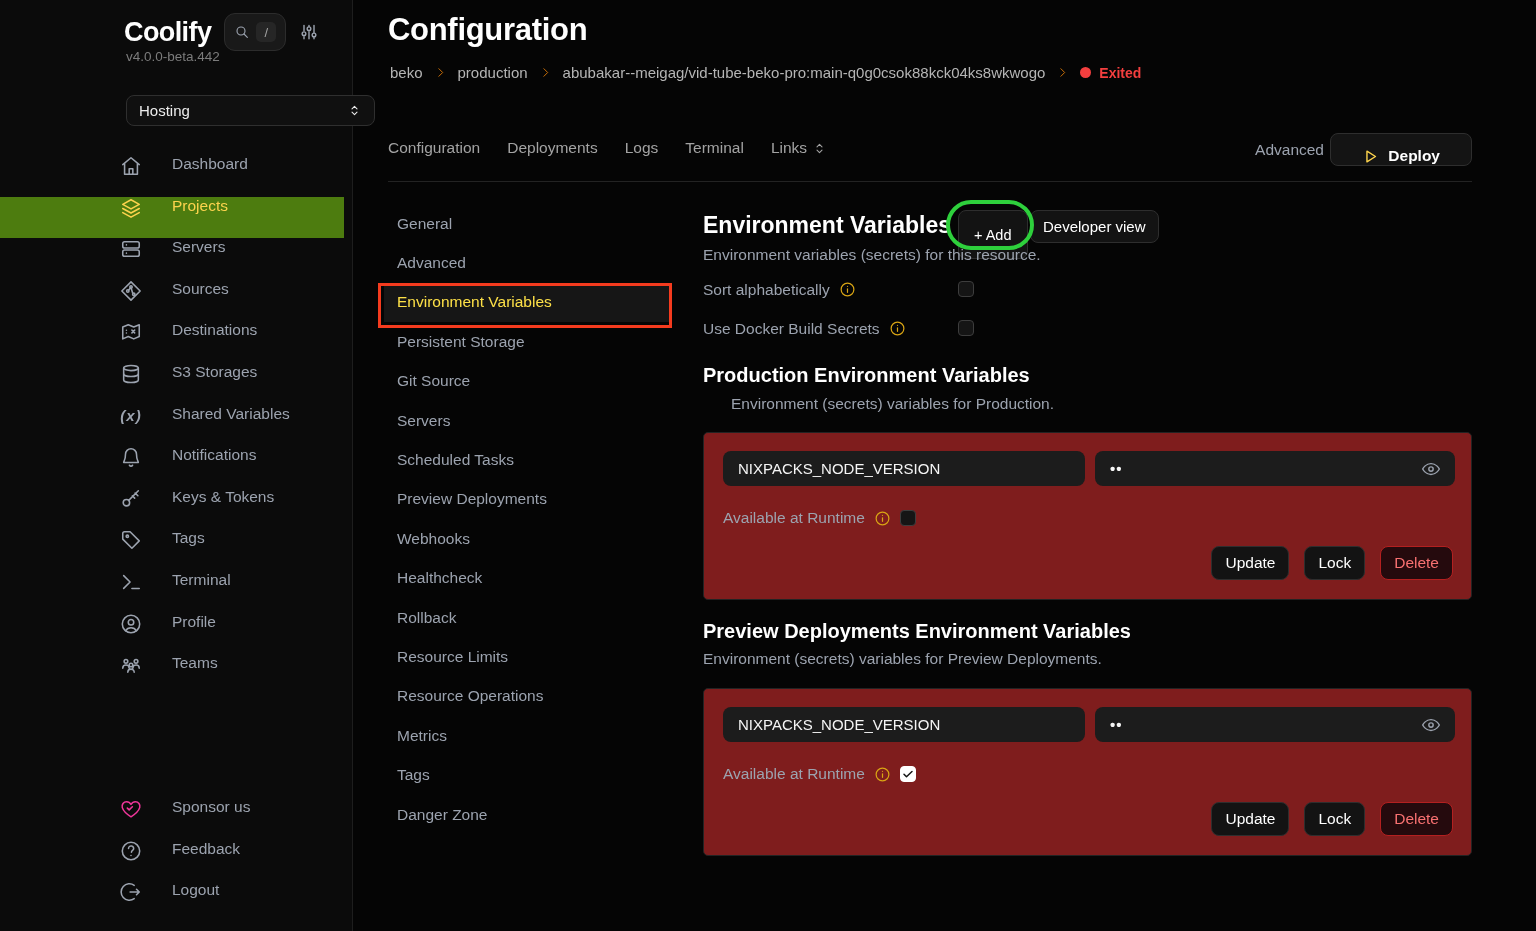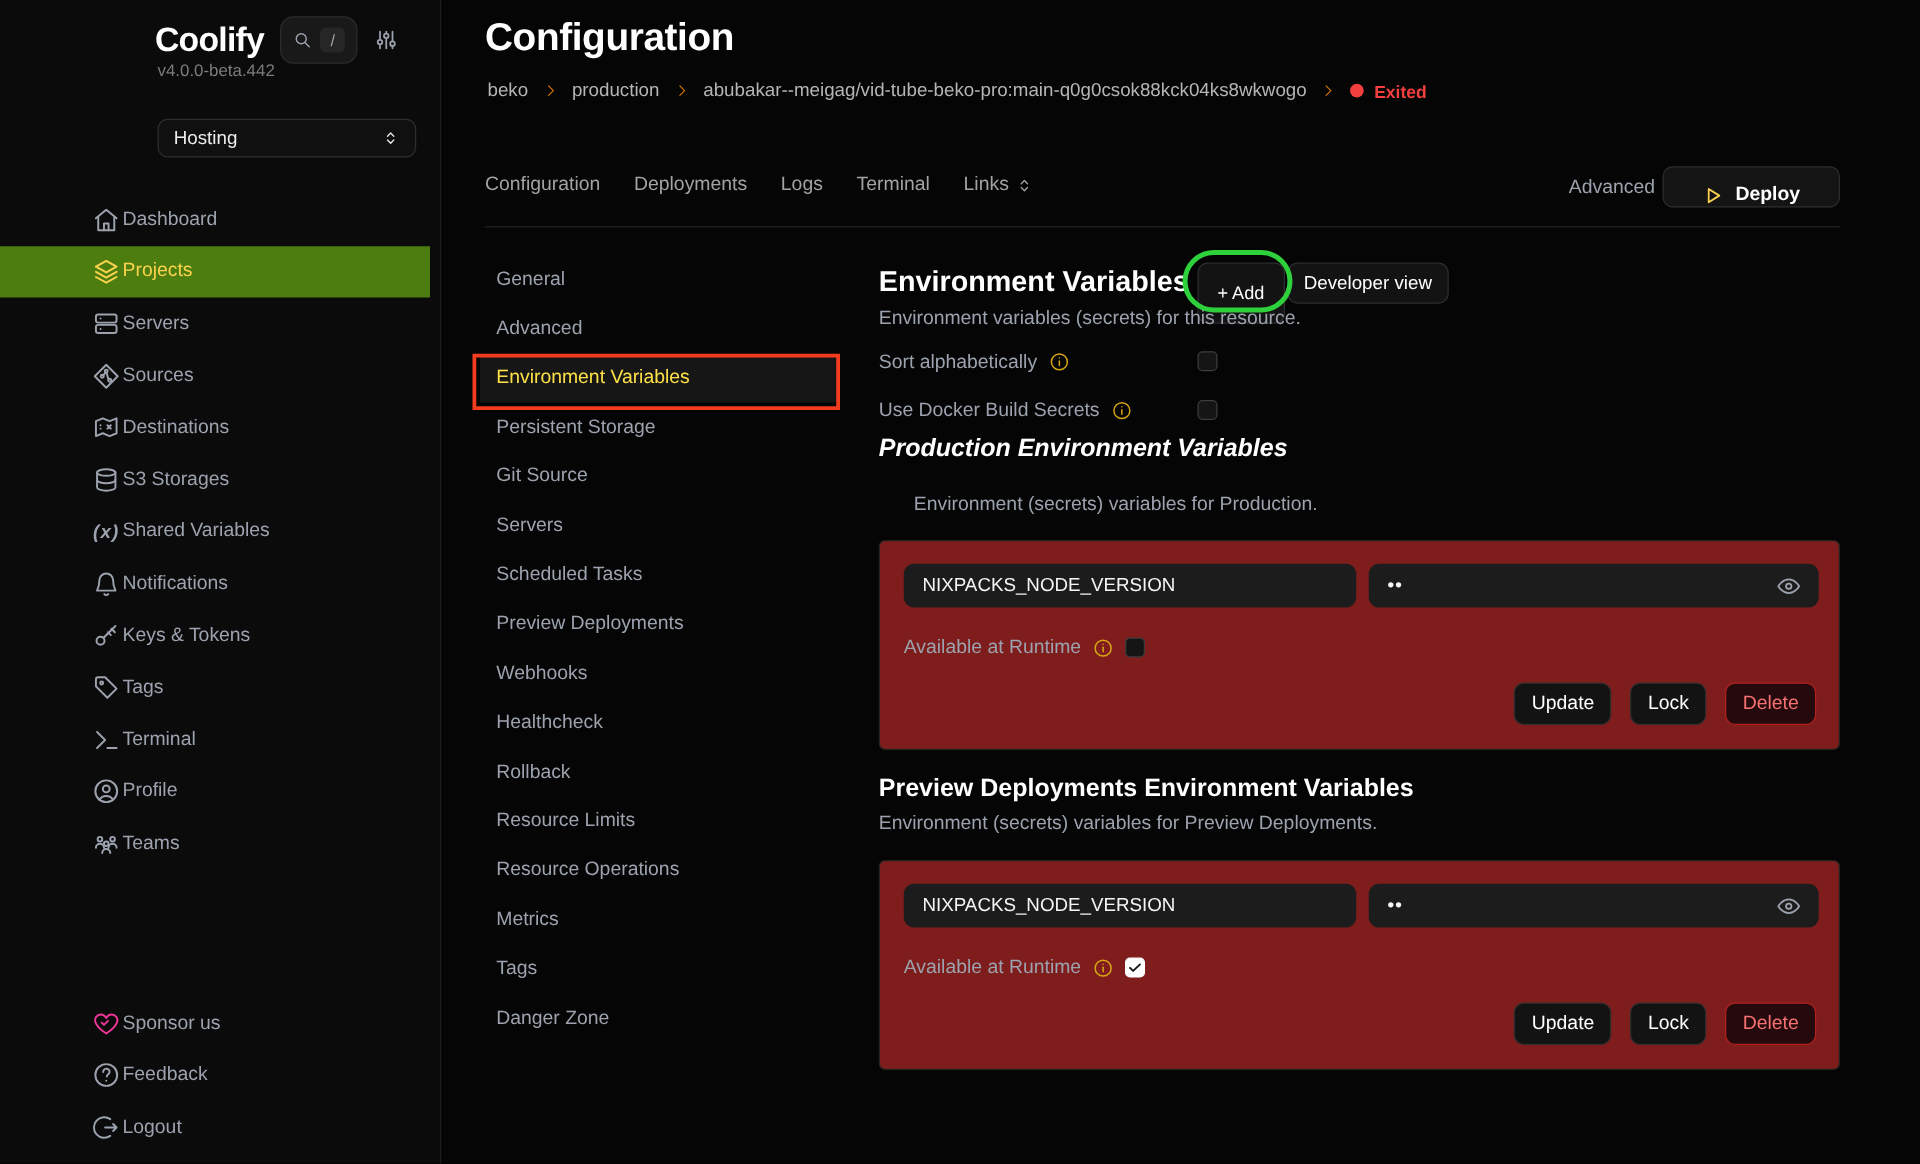--- a/index.html
+++ b/index.html
@@ -15,27 +15,27 @@
   
   .sidebar { position:absolute; left:0; top:0; width:353px; height:100%; background:#0b0b0b; border-right:1px solid #1e1e1e; }
   .logo-row { position:absolute; left:124px; top:13px; display:flex; align-items:center; gap:13px; }
   .logo { font-size:27px; font-weight:800; color:#fff; letter-spacing:-0.6px; }
   .search-pill { width:62px; height:38px; background:#191919; border:1px solid #2c2c2c; border-radius:11px;
     display:flex; align-items:center; justify-content:center; gap:6px; color:#9ca3af; cursor:pointer; }
   .slash-key { width:20px; height:20px; background:#262626; border-radius:5px; color:#a3a3a3; font-size:13px;
     display:flex; align-items:center; justify-content:center; }
   .sliders { color:#9ca3af; cursor:pointer; }
   .version { position:absolute; left:126px; top:49px; font-size:13.5px; color:#7c7c7c; }
-  .team-select { position:absolute; left:126px; top:95px; width:207px; height:31px; background:#101010;
+  .team-select { position:absolute; left:126px; top:95px; width:249px; height:31px; background:#101010;
     border:1px solid #2f2f2f; border-radius:8px; display:flex; align-items:center; padding:0 12px;
     color:#ececec; font-size:15px; cursor:pointer; }
   .team-select .spacer { flex:1; }
   .side-menu { position:absolute; left:0; top:155px; width:100%; }
   .side-footer { position:absolute; left:0; top:798px; width:100%; }
-  .side-item { height:41.6px; display:flex; align-items:center; padding-left:74px; gap:2px;
+  .side-item { height:41.6px; display:flex; align-items:flex-start; padding-left:120px; gap:30px;
     color:#9ca3af; font-size:15.5px; cursor:pointer; }
   .side-item .icw { width:22px; height:22px; flex:none; display:flex; align-items:center; justify-content:center; }
   .side-item.active { background:#4d7c0f; width:344px; color:#fcd34d; }
   .side-item.active .icw { color:#fcd34d; }
   .icon-text { font-size:15px; font-weight:700; font-style:italic; letter-spacing:1px; }
   .heart-ic { color:#f0369a; }
 
   
   .main { position:absolute; left:354px; top:0; right:0; bottom:0; }
   .page-title { position:absolute; left:34px; top:12px; font-size:31px; font-weight:700; color:#fff; letter-spacing:-0.3px; }
@@ -75,21 +75,21 @@
   .trow1 { top:81px; } .trow2 { top:120px; }
   .info-ic { width:17px; height:17px; color:#d9a514; }
   .cb { width:16px; height:16px; border-radius:4px; background:#151515; border:1px solid #3d3d3d; cursor:pointer;
     display:flex; align-items:center; justify-content:center; }
   .cb.checked { background:#fff; border-color:#fff; }
   .cb .check-ic { width:12px; height:12px; stroke:#151515; stroke-width:3; }
   .cb1 { position:absolute; left:255px; top:81px; } .cb2 { position:absolute; left:255px; top:120px; }
 
   .sec-title { position:absolute; left:0; font-size:20px; font-weight:700; color:#fff; }
   .sec-sub { position:absolute; left:0; color:#9ca3af; font-size:15.5px; }
-  .sec1-title { top:148px;font-style:italic; } .sec1-sub { top:195px;margin-left:28px; }
+  .sec1-title { top:164px; } .sec1-sub { top:195px;margin-left:28px; }
   .sec2-title { top:420px; } .sec2-sub { top:450px; }
 
   .var-card { position:absolute; left:0; width:769px; height:168px; background:#7f1d1d;
     border:1px solid #232323; border-radius:5px; }
   .card1 { top:232px; } .card2 { top:488px; }
   .var-input { position:absolute; top:18px; height:35px; background:#1c1c1c; border:none; border-radius:8px;
     color:#f5f5f5; font-size:15px; padding:0 15px; font-family:"Liberation Sans", sans-serif; outline:none; }
   .name-input { left:19px; width:362px; }
   .value-input { left:391px; width:360px; font-weight:700; letter-spacing:1px; }
   .eye-wrap { position:absolute; left:717px; top:26px; width:20px; height:20px; color:#9ca3af; cursor:pointer; }

